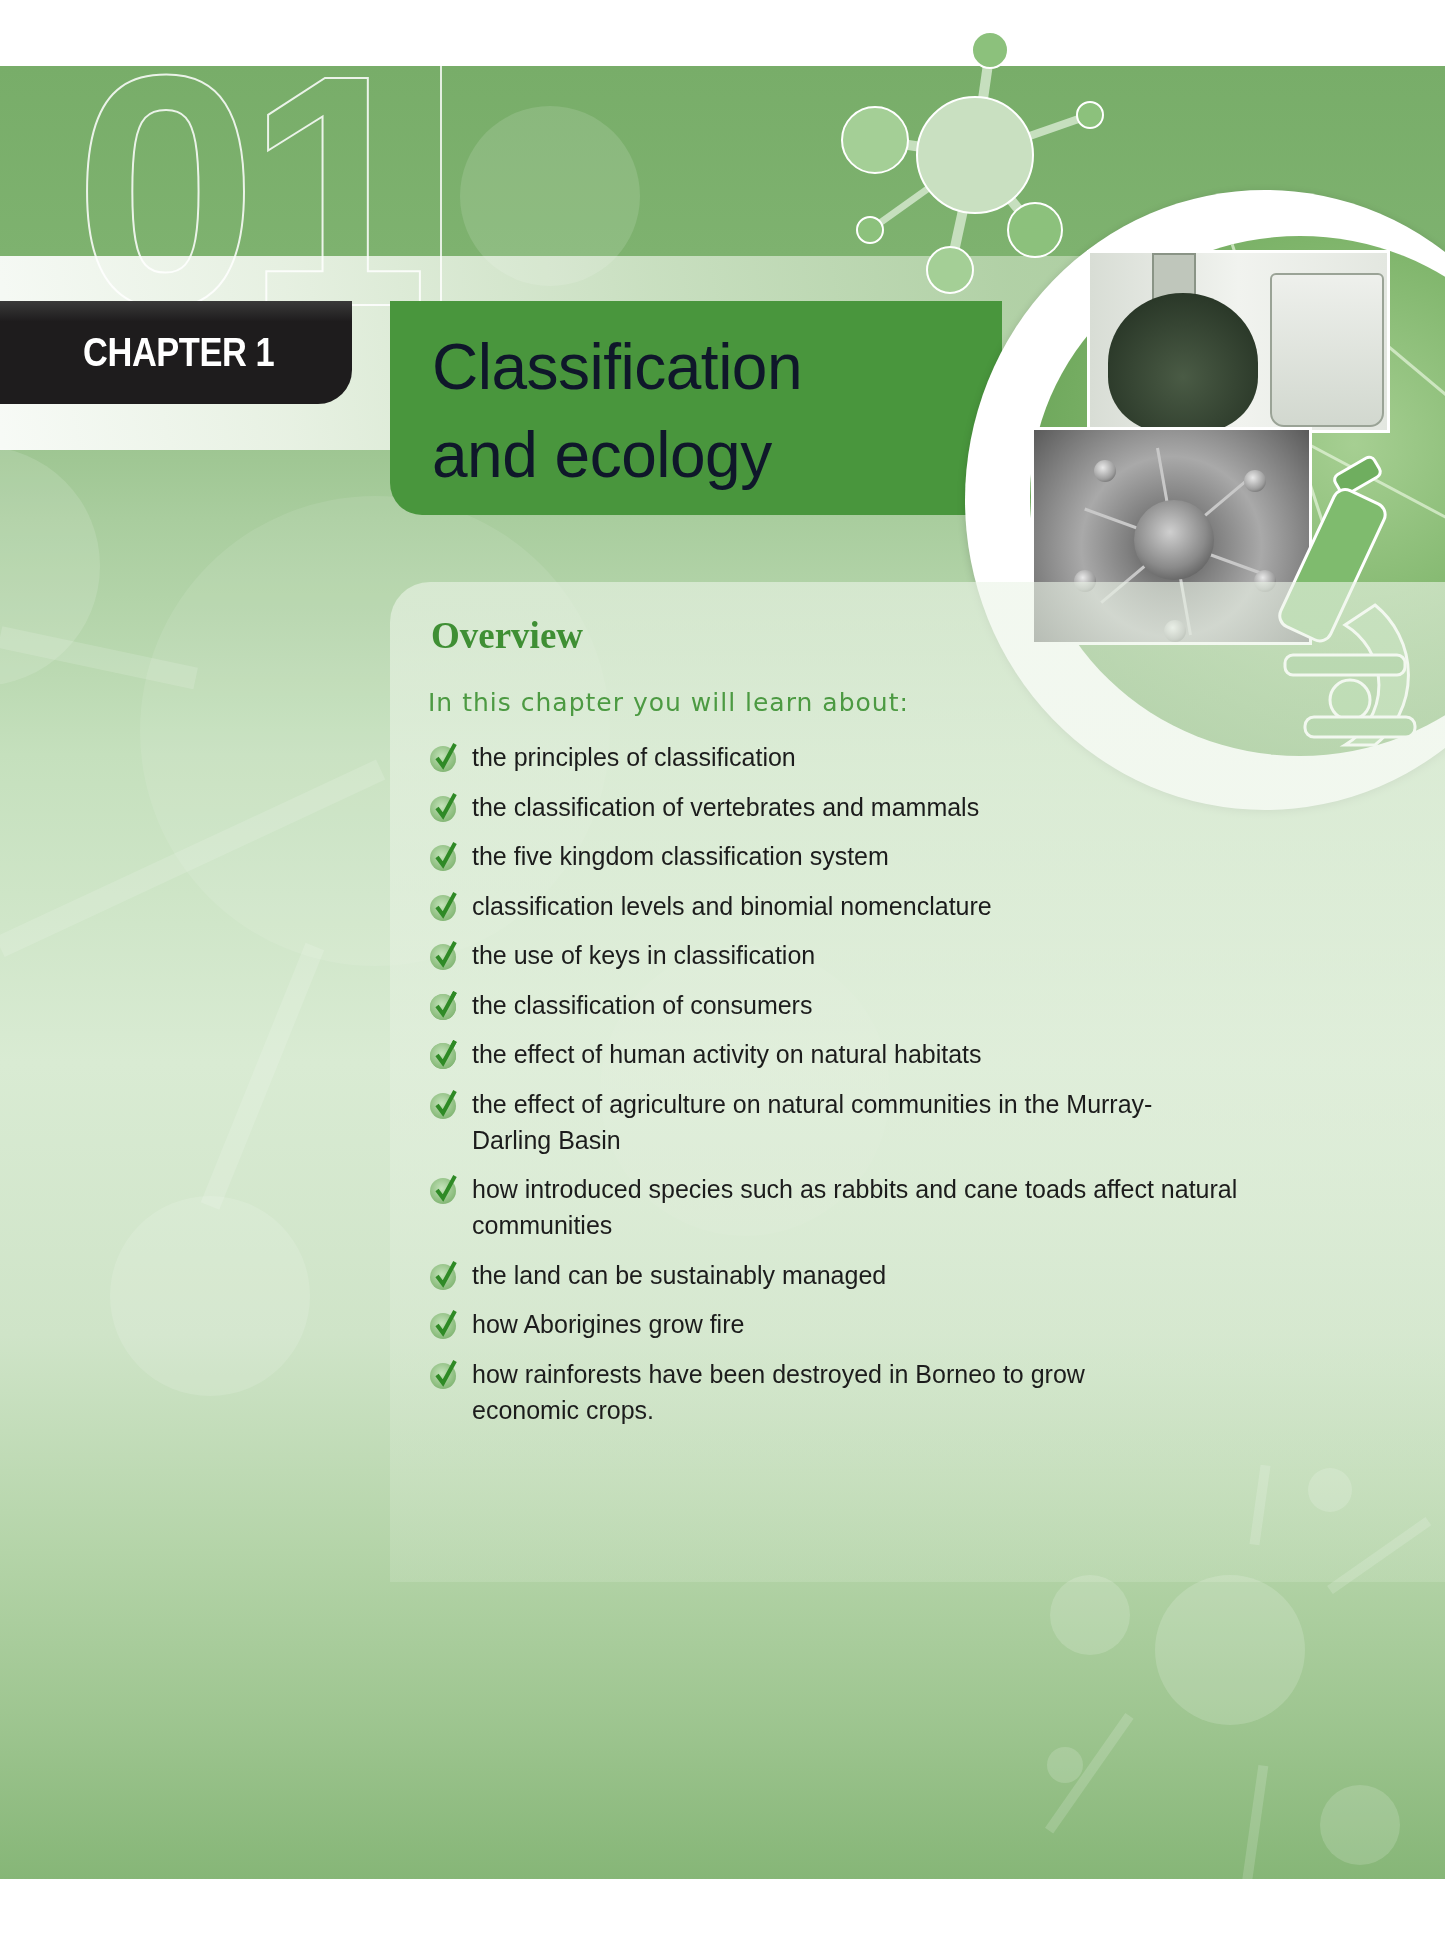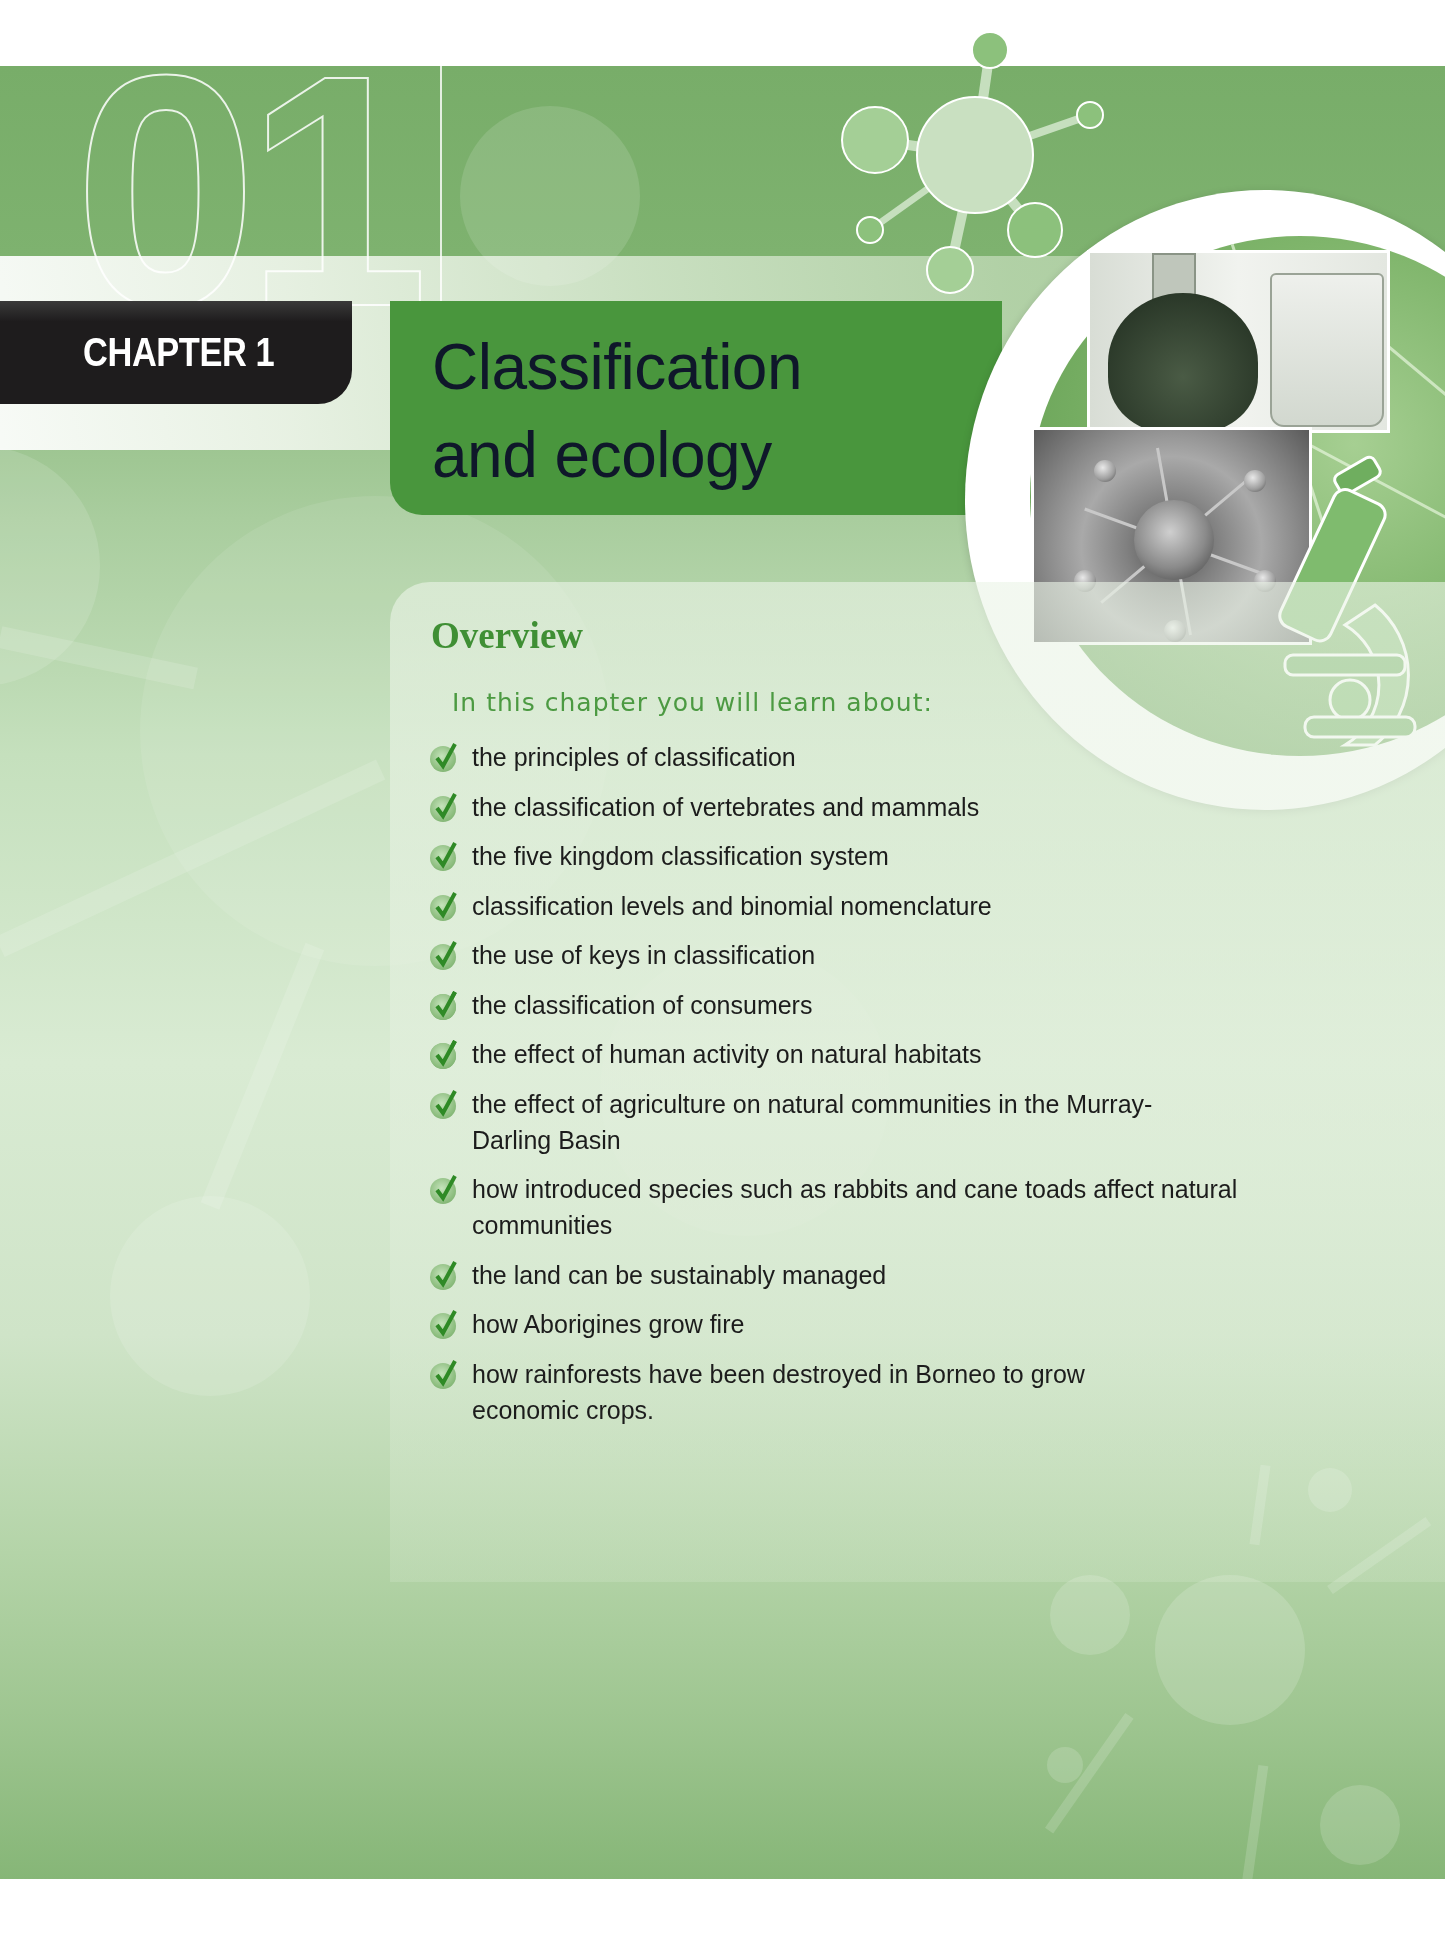--- a/index.html
+++ b/index.html
@@ -111,21 +111,21 @@
   .overview-box {
     position: absolute; left: 390px; top: 582px; width: 1100px; height: 1000px;
     border-top-left-radius: 40px;
     background: linear-gradient(180deg, rgba(235,244,231,0.62) 0%, rgba(226,239,221,0.55) 60%, rgba(210,230,202,0.3) 100%);
   }
   .overview-title {
     position: absolute; left: 431px; top: 614px;
     color: #3f8f34; font-family: Liberation Serif, serif; font-weight: bold; font-size: 37px;
   }
   .overview-subtitle {
-    position: absolute; left: 452px; top: 688px;
+    position: absolute; left: 428px; top: 688px;
     color: #4c9a42; font-family: "DejaVu Sans", sans-serif; font-size: 25px; letter-spacing: 1px;
   }
   .topic-list {
     position: absolute; left: 430px; top: 739px; width: 920px; margin: 0; padding: 0; list-style: none;
   }
   .topic-item {
     position: relative; padding-left: 42px; margin-bottom: 13.5px;
     font-family: "Liberation Sans", sans-serif; font-size: 25px; line-height: 36px; color: #1c1c1c;
   }
   .check {

